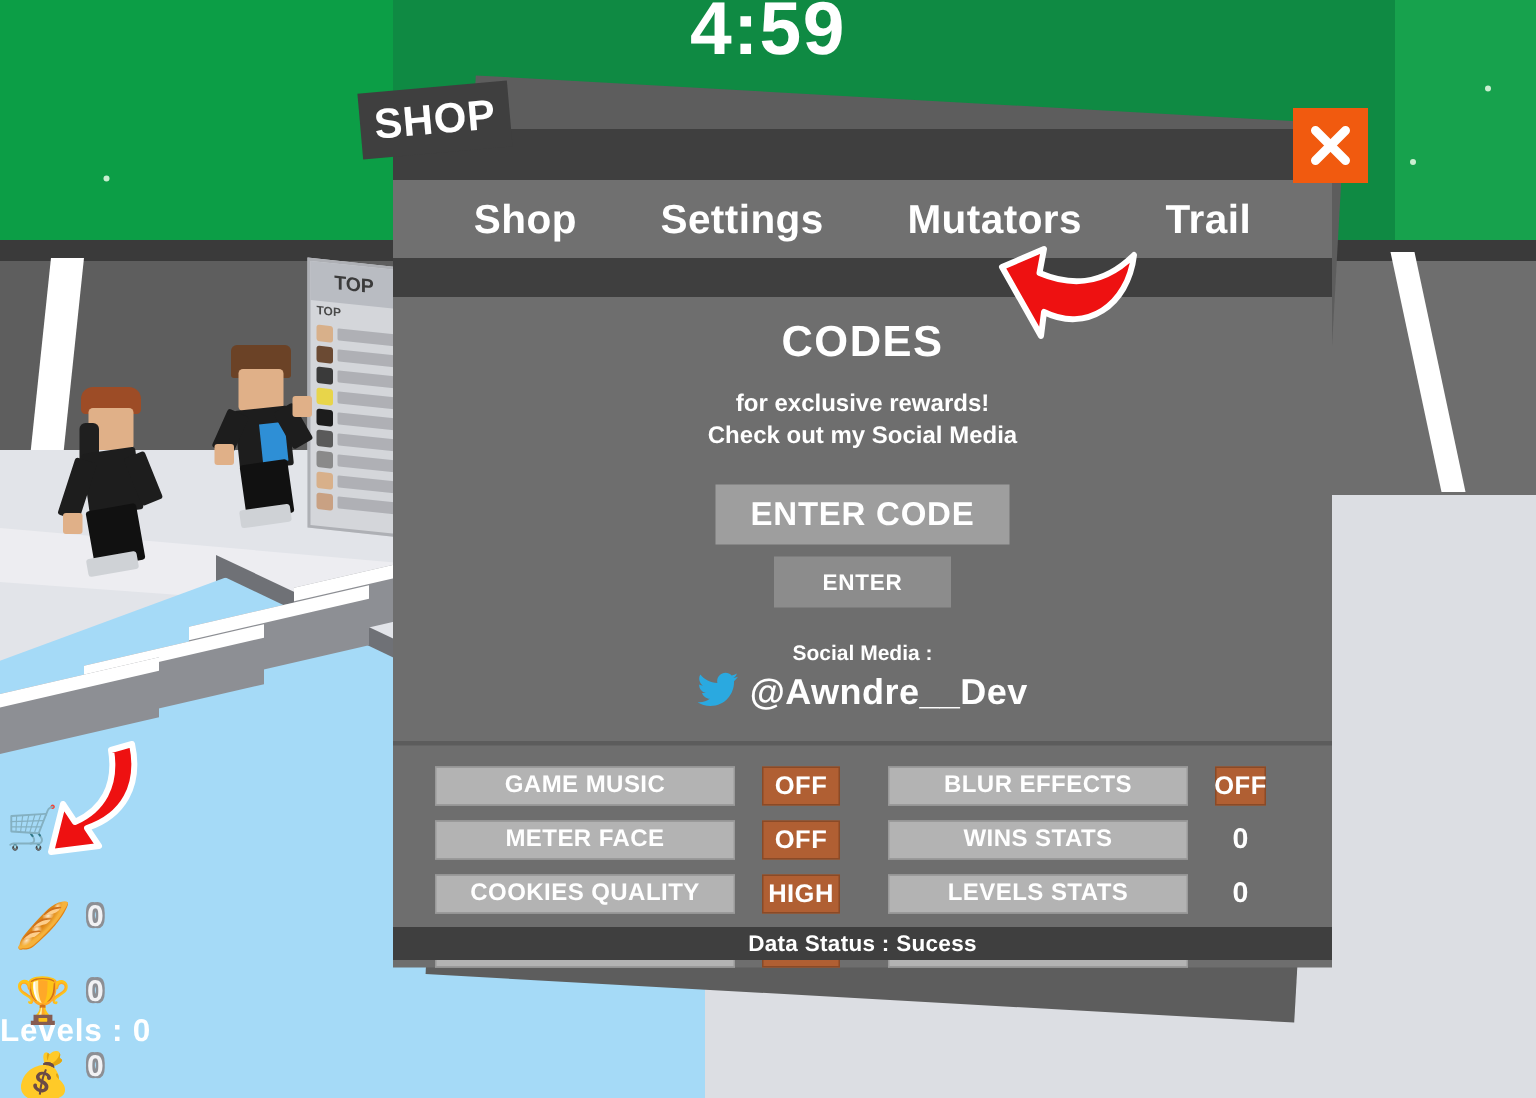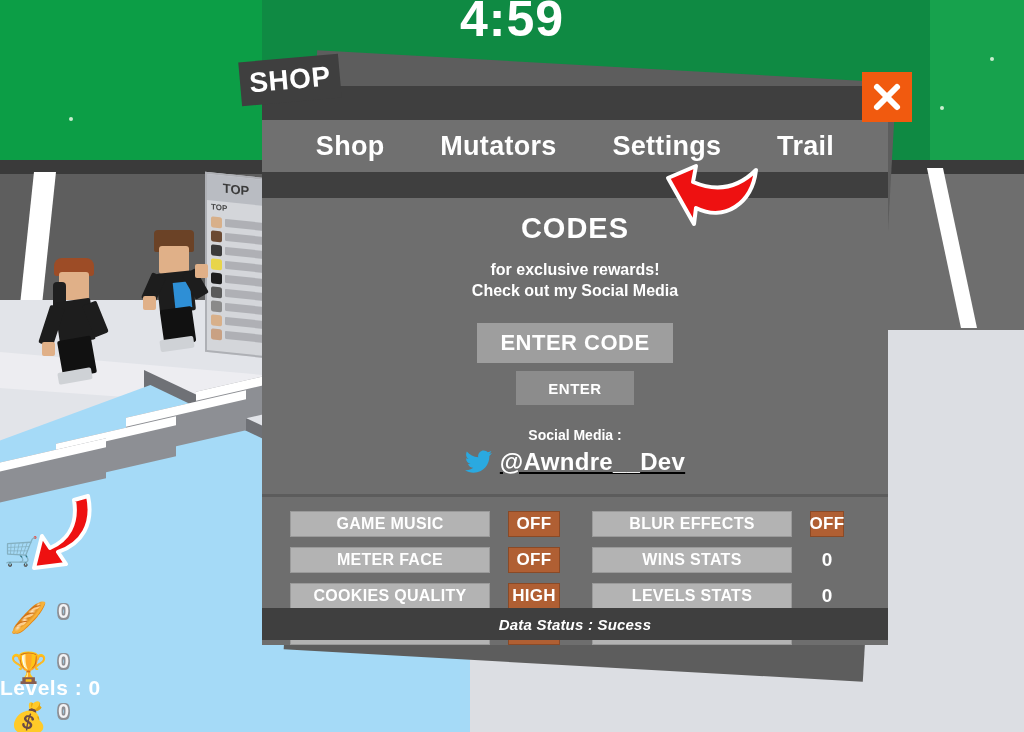--- a/index.html
+++ b/index.html
@@ -169,21 +169,21 @@
   .enter-btn {
     width:118px; height:34px; margin:8px auto 0 auto; background:#8c8c8c;
     display:flex; align-items:center; justify-content:center; cursor:pointer;
   }
   .enter-btn span { font-size:15px; font-weight:bold; color:#ffffff; letter-spacing:.5px; }
 
   .social-label {
     text-align:center; font-size:14px; font-weight:bold; color:#ffffff; margin-top:22px;
   }
   .social-handle {
-    display:flex; align-items:center; justify-content:center; gap:7px; margin-top:5px; cursor:pointer;text-decoration:underline;
+    display:flex; justify-content:center; gap:7px; margin-top:5px; cursor:pointer;
   }
   .social-handle .name { font-size:24px; font-weight:bold; color:#ffffff; letter-spacing:.3px; }
 
   .settings-sep { height:3px; background:#5c5c5c; margin-top:18px; }
 
   .settings-grid {
     display:grid; grid-template-columns: 200px 88px 1fr 200px 70px;
     row-gap:10px; align-items:center; padding:14px 26px 0 28px;
     justify-content:center;
     border-radius:31px;
@@ -195,22 +195,22 @@
   .opt-btn span { font-size:16px; font-weight:bold; color:#ffffff; letter-spacing:.3px; white-space:nowrap; }
   .val-btn {
     height:26px; background:#b05f33; display:flex; align-items:center; justify-content:center;
     cursor:pointer; border:1px solid #8a4a27; margin:0 18px;
   }
   .val-btn span { font-size:17px; font-weight:bold; color:#ffffff; letter-spacing:.3px; }
   .val-num { text-align:center; font-size:19px; font-weight:bold; color:#ffffff; }
   .spacer {}
 
   .status-bar {
-    position:absolute; left:0; right:0; bottom:0; height:32px; background:#3f3f3f;
-    display:flex; align-items:center; justify-content:center;font-style:italic;
+    position:absolute; left:0; right:0; bottom:0; height:22px; background:#3f3f3f;
+    display:flex; align-items:center; justify-content:center;
   }
   .status-bar span { font-size:15px; font-weight:bold; color:#ffffff; letter-spacing:.2px; }
 
   
   .arrow-settings { position:absolute; left:660px; top:160px; z-index:8; }
   .arrow-cart { position:absolute; left:18px; top:490px; z-index:8; }
 </style>
 </head>
 <body>
 
@@ -345,22 +345,22 @@
     <line x1="5" y1="5" x2="25" y2="25" stroke="#ffffff" stroke-width="6" stroke-linecap="round"></line>
     <line x1="25" y1="5" x2="5" y2="25" stroke="#ffffff" stroke-width="6" stroke-linecap="round"></line>
   </svg>
 </div>
 
 <div class="panel">
   <div class="panel-head"></div>
 
   <div class="tabbar">
     <div class="tab">Shop</div>
+    <div class="tab">Settings</div>
     <div class="tab">Mutators</div>
-    <div class="tab">Settings</div>
     <div class="tab">Trail</div>
   </div>
 
   <div class="tabdiv"></div>
 
   <div class="panel-body">
     <div class="codes-title">CODES</div>
 
     <div class="codes-sub">
       <div>for exclusive rewards!</div>

